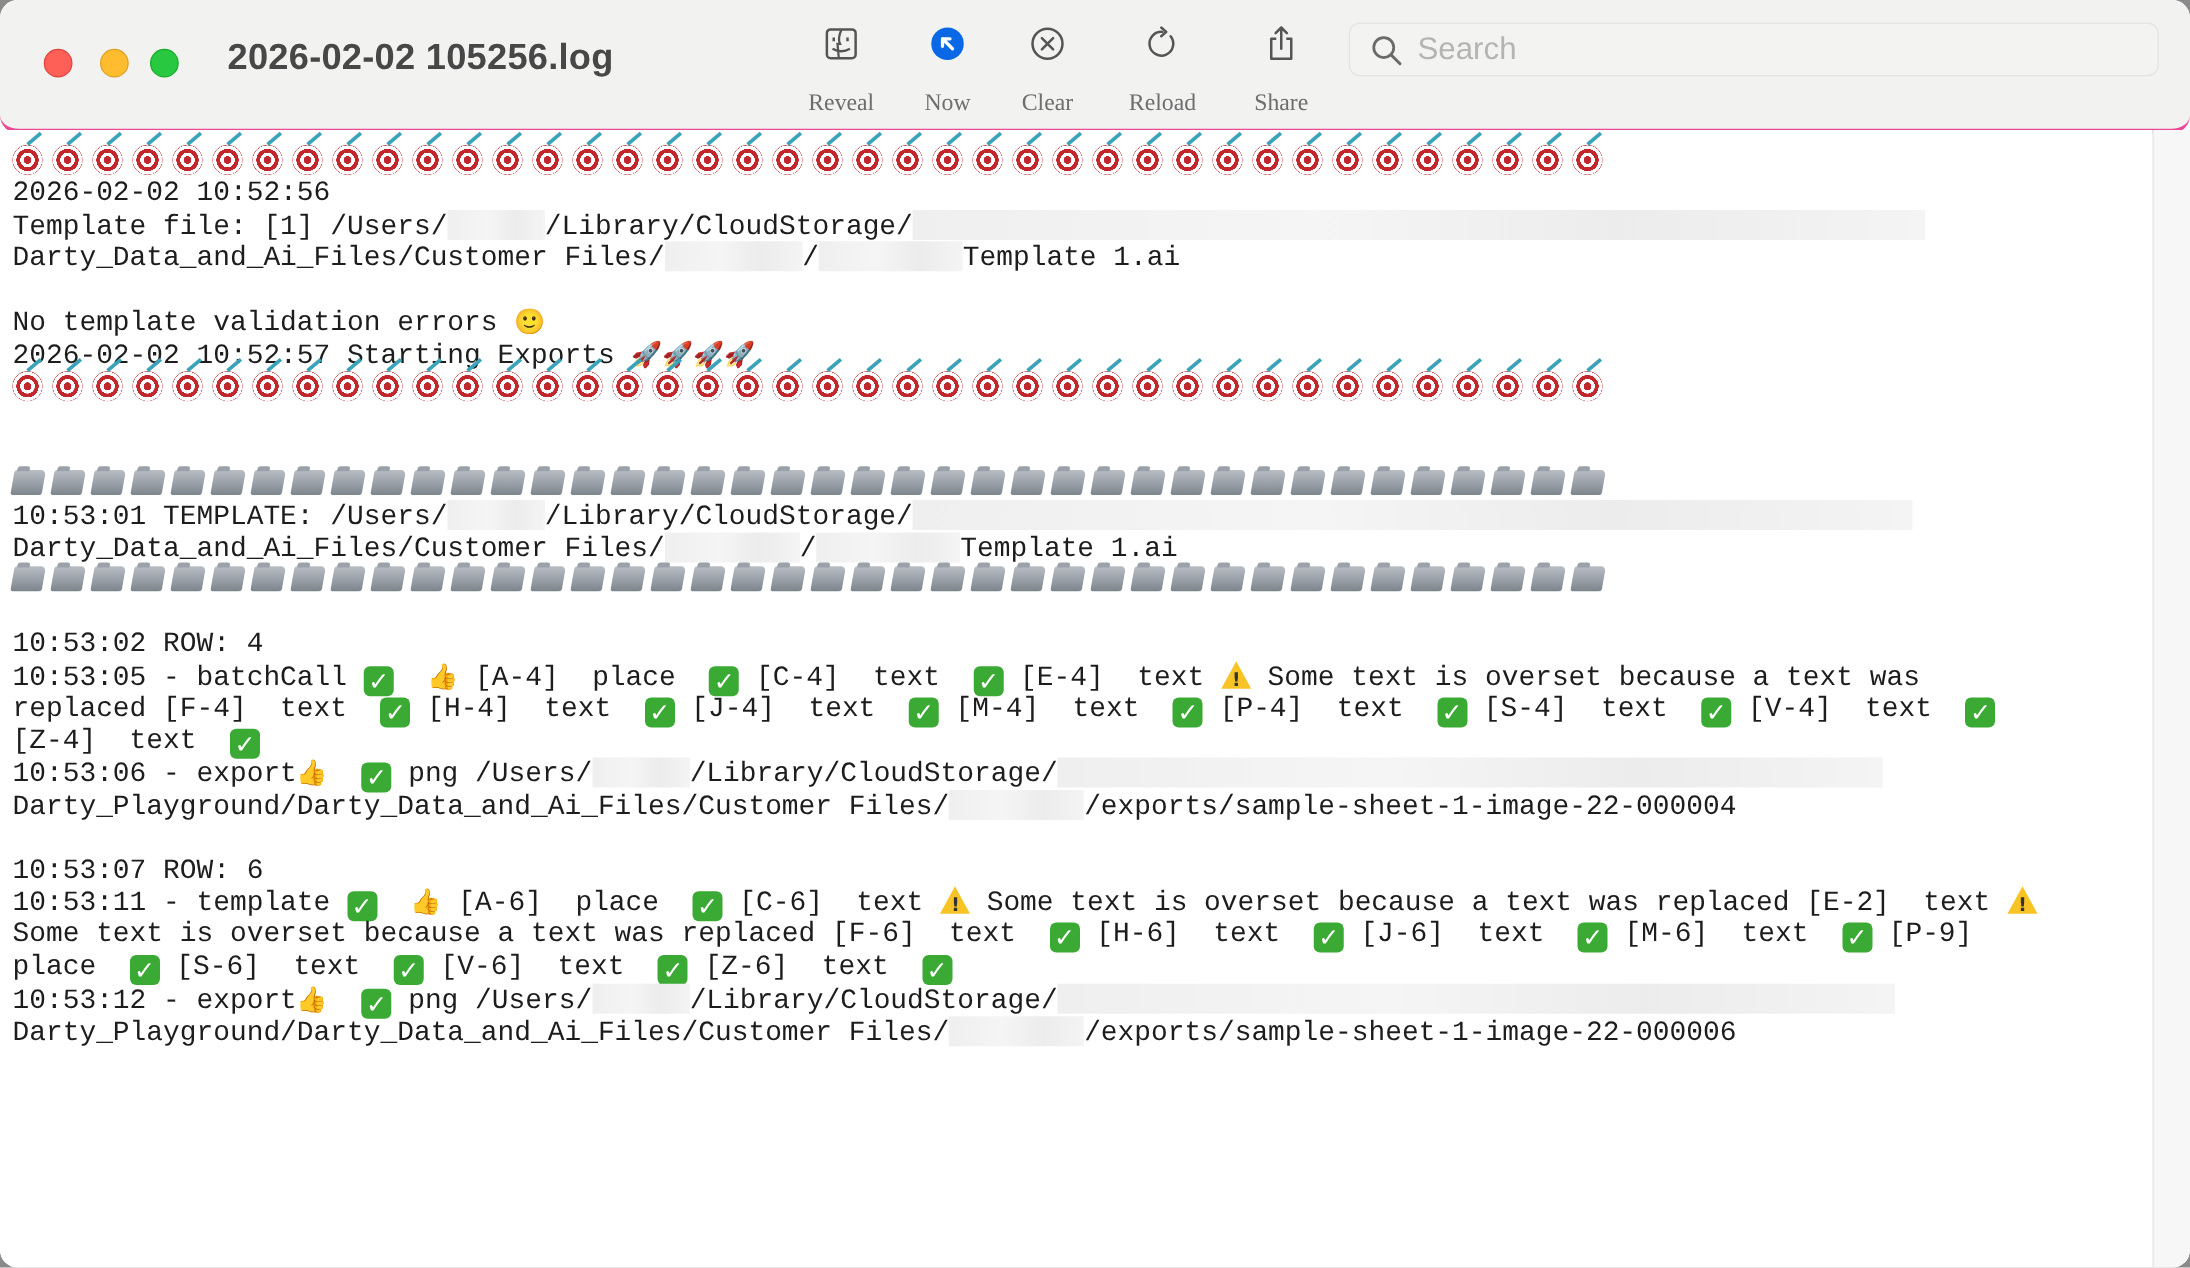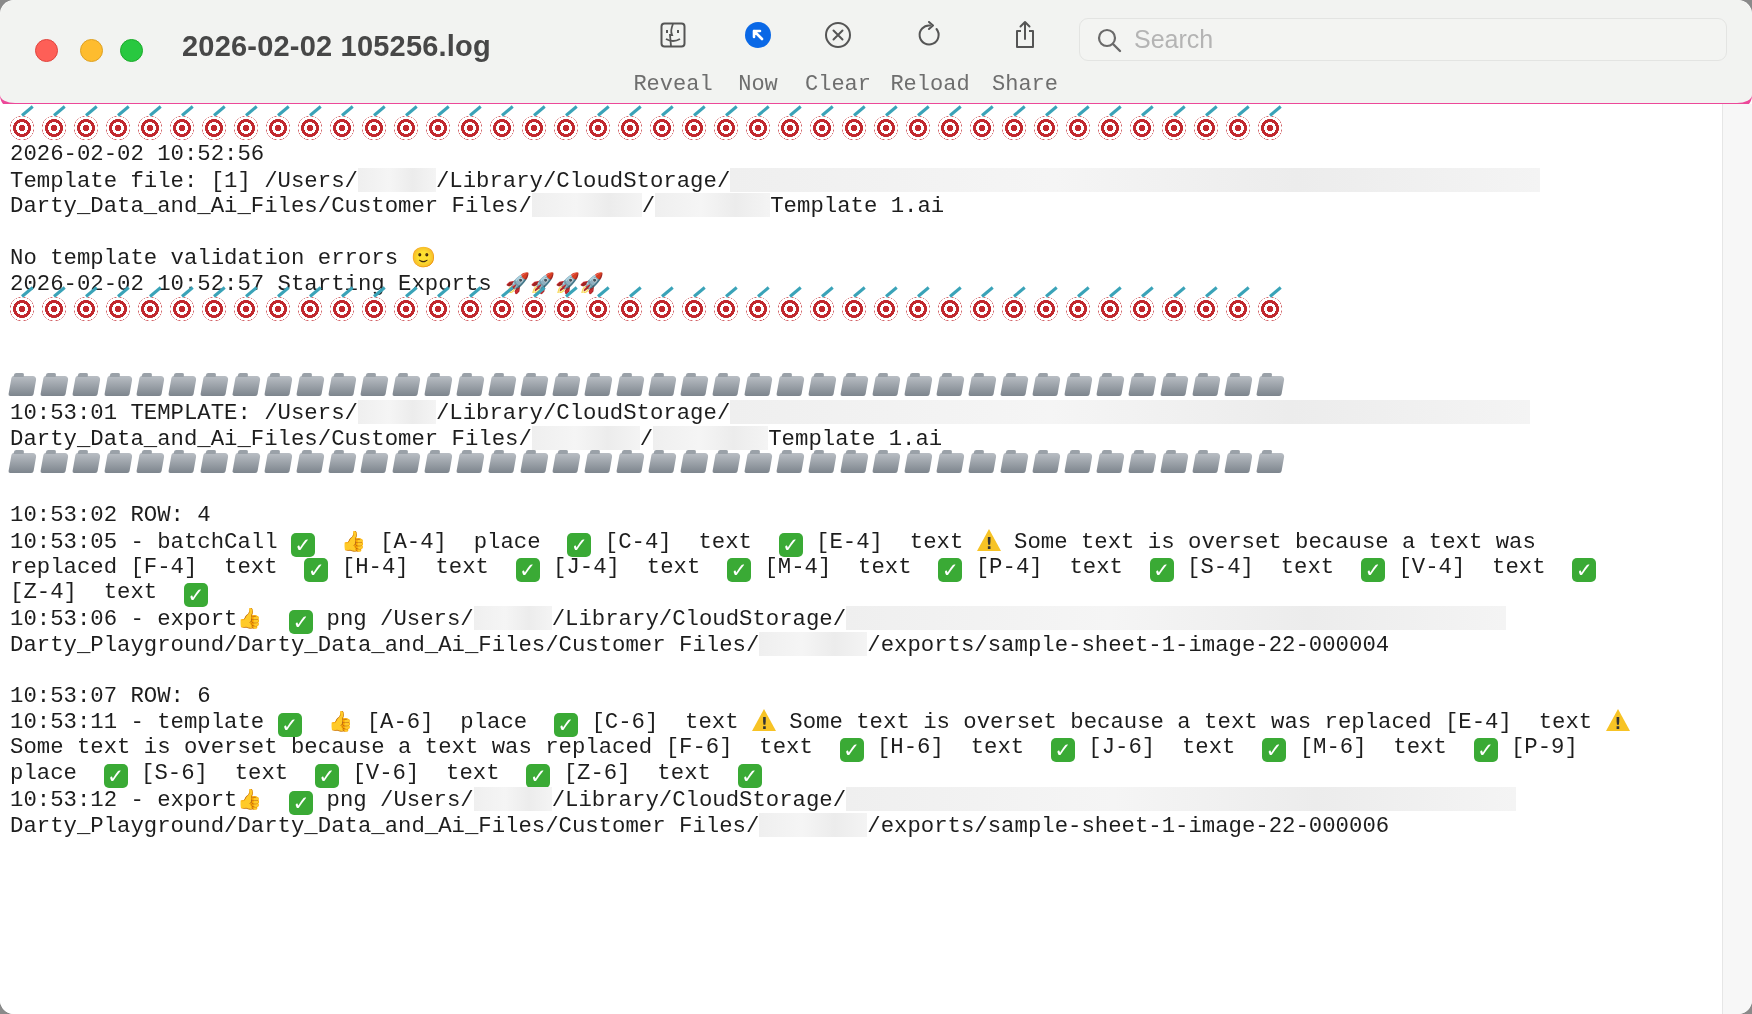--- a/index.html
+++ b/index.html
@@ -7,37 +7,37 @@
     width: 1752px; height: 1014px; overflow: hidden;
     background: #8a8a8a;
     font-family: "Liberation Sans", sans-serif;
   }
   .window {
     position: absolute; left: 0; top: 0; width: 1752px; height: 1014px;
     background: #ffffff; border-radius: 14px; overflow: hidden;
   }
   .toolbar {
     position: absolute; left: 0; top: 0; width: 1752px; height: 103px;
-    background: #f2f3f1; border-bottom: 7px solid #ec4899; border-radius: 15px;
+    background: #f2f3f1; border-bottom: 4px solid #ec4899; border-radius: 15px;
   }
   .traffic { position: absolute; top: 39px; width: 23px; height: 23px; border-radius: 50%; box-sizing: border-box; }
   .traffic.close { left: 35px; background: #fe5f57; border: 1px solid #e0443e; }
   .traffic.min { left: 80px; background: #febc2e; border: 1px solid #dea123; }
   .traffic.max { left: 120px; background: #28c840; border: 1px solid #1aab29; }
   .title {
     position: absolute; left: 182px; top: 30px;
     font-size: 29px; font-weight: bold; color: #474747; letter-spacing: 0.2px;
     font-family: "Liberation Sans", sans-serif;
   }
   .tb-btn {
     position: absolute; top: 20px; width: 90px; height: 80px;
     display: flex; flex-direction: column; align-items: center; cursor: default;
   }
   .tb-btn .ico { width: 30px; height: 30px; display: flex; align-items: center; justify-content: center; }
-  .tb-btn .lbl { margin-top: 22px; font-size: 22px; color: #6e6e6e; font-family: Liberation Mono, monospace; }
+  .tb-btn .lbl { margin-top: 22px; font-size: 19px; color: #6e6e6e; font-family: Liberation Serif, serif; }
   .search {
     position: absolute; left: 1079px; top: 18px; width: 648px; height: 43px;
     border: 1.5px solid #e3e4e2; border-radius: 9px; box-sizing: border-box;
     background: #f3f4f2; display: flex; align-items: center;
   }
   .search .sico { margin-left: 16px; width: 26px; height: 26px; }
   .search input {
     border: none; outline: none; background: transparent; margin-left: 10px;
     font-size: 25px; color: #a21caf; width: 560px; font-family: "Liberation Sans", sans-serif;
   }
@@ -167,21 +167,21 @@
         <div class="line"><span class="folder"></span><span class="folder"></span><span class="folder"></span><span class="folder"></span><span class="folder"></span><span class="folder"></span><span class="folder"></span><span class="folder"></span><span class="folder"></span><span class="folder"></span><span class="folder"></span><span class="folder"></span><span class="folder"></span><span class="folder"></span><span class="folder"></span><span class="folder"></span><span class="folder"></span><span class="folder"></span><span class="folder"></span><span class="folder"></span><span class="folder"></span><span class="folder"></span><span class="folder"></span><span class="folder"></span><span class="folder"></span><span class="folder"></span><span class="folder"></span><span class="folder"></span><span class="folder"></span><span class="folder"></span><span class="folder"></span><span class="folder"></span><span class="folder"></span><span class="folder"></span><span class="folder"></span><span class="folder"></span><span class="folder"></span><span class="folder"></span><span class="folder"></span><span class="folder"></span></div>
         <div class="line"></div>
         <div class="line"><span>10:53:02 ROW: 4</span></div>
         <div class="line"><span>10:53:05 - batchCall </span><span class="ok">✓</span><span>  </span><span class="thumb">👍</span><span> [A-4]  place  </span><span class="ok">✓</span><span> [C-4]  text  </span><span class="ok">✓</span><span> [E-4]  text </span><span class="warn"></span><span> Some text is overset because a text was</span></div>
         <div class="line"><span>replaced [F-4]  text  </span><span class="ok">✓</span><span> [H-4]  text  </span><span class="ok">✓</span><span> [J-4]  text  </span><span class="ok">✓</span><span> [M-4]  text  </span><span class="ok">✓</span><span> [P-4]  text  </span><span class="ok">✓</span><span> [S-4]  text  </span><span class="ok">✓</span><span> [V-4]  text  </span><span class="ok">✓</span></div>
         <div class="line"><span>[Z-4]  text  </span><span class="ok">✓</span></div>
         <div class="line"><span>10:53:06 - export</span><span class="thumb">👍</span><span>  </span><span class="ok">✓</span><span> png /Users/</span><span class="redact" style="width: 78px;"></span><span>/Library/CloudStorage/</span><span class="redact" style="width: 660px;"></span></div>
         <div class="line"><span>Darty_Playground/Darty_Data_and_Ai_Files/Customer Files/</span><span class="redact" style="width: 108px;"></span><span>/exports/sample-sheet-1-image-22-000004</span></div>
         <div class="line"></div>
         <div class="line"><span>10:53:07 ROW: 6</span></div>
-        <div class="line"><span>10:53:11 - template </span><span class="ok">✓</span><span>  </span><span class="thumb">👍</span><span> [A-6]  place  </span><span class="ok">✓</span><span> [C-6]  text </span><span class="warn"></span><span> Some text is overset because a text was replaced [E-4]  text </span><span class="warn"></span></div>
+        <div class="line"><span>10:53:11 - template </span><span class="ok">✓</span><span>  </span><span class="thumb">👍</span><span> [A-6]  place  </span><span class="ok">✓</span><span> [C-6]  text </span><span class="warn"></span><span> Some text is overset because a text was replaced [E-2]  text </span><span class="warn"></span></div>
         <div class="line"><span>Some text is overset because a text was replaced [F-6]  text  </span><span class="ok">✓</span><span> [H-6]  text  </span><span class="ok">✓</span><span> [J-6]  text  </span><span class="ok">✓</span><span> [M-6]  text  </span><span class="ok">✓</span><span> [P-9]</span></div>
         <div class="line"><span>place  </span><span class="ok">✓</span><span> [S-6]  text  </span><span class="ok">✓</span><span> [V-6]  text  </span><span class="ok">✓</span><span> [Z-6]  text  </span><span class="ok">✓</span></div>
         <div class="line"><span>10:53:12 - export</span><span class="thumb">👍</span><span>  </span><span class="ok">✓</span><span> png /Users/</span><span class="redact" style="width: 78px;"></span><span>/Library/CloudStorage/</span><span class="redact" style="width: 670px;"></span></div>
         <div class="line"><span>Darty_Playground/Darty_Data_and_Ai_Files/Customer Files/</span><span class="redact" style="width: 108px;"></span><span>/exports/sample-sheet-1-image-22-000006</span></div>
       </div>
   </div>
   <div class="scrolltrack"></div>
 </div>
 
 </body></html>

